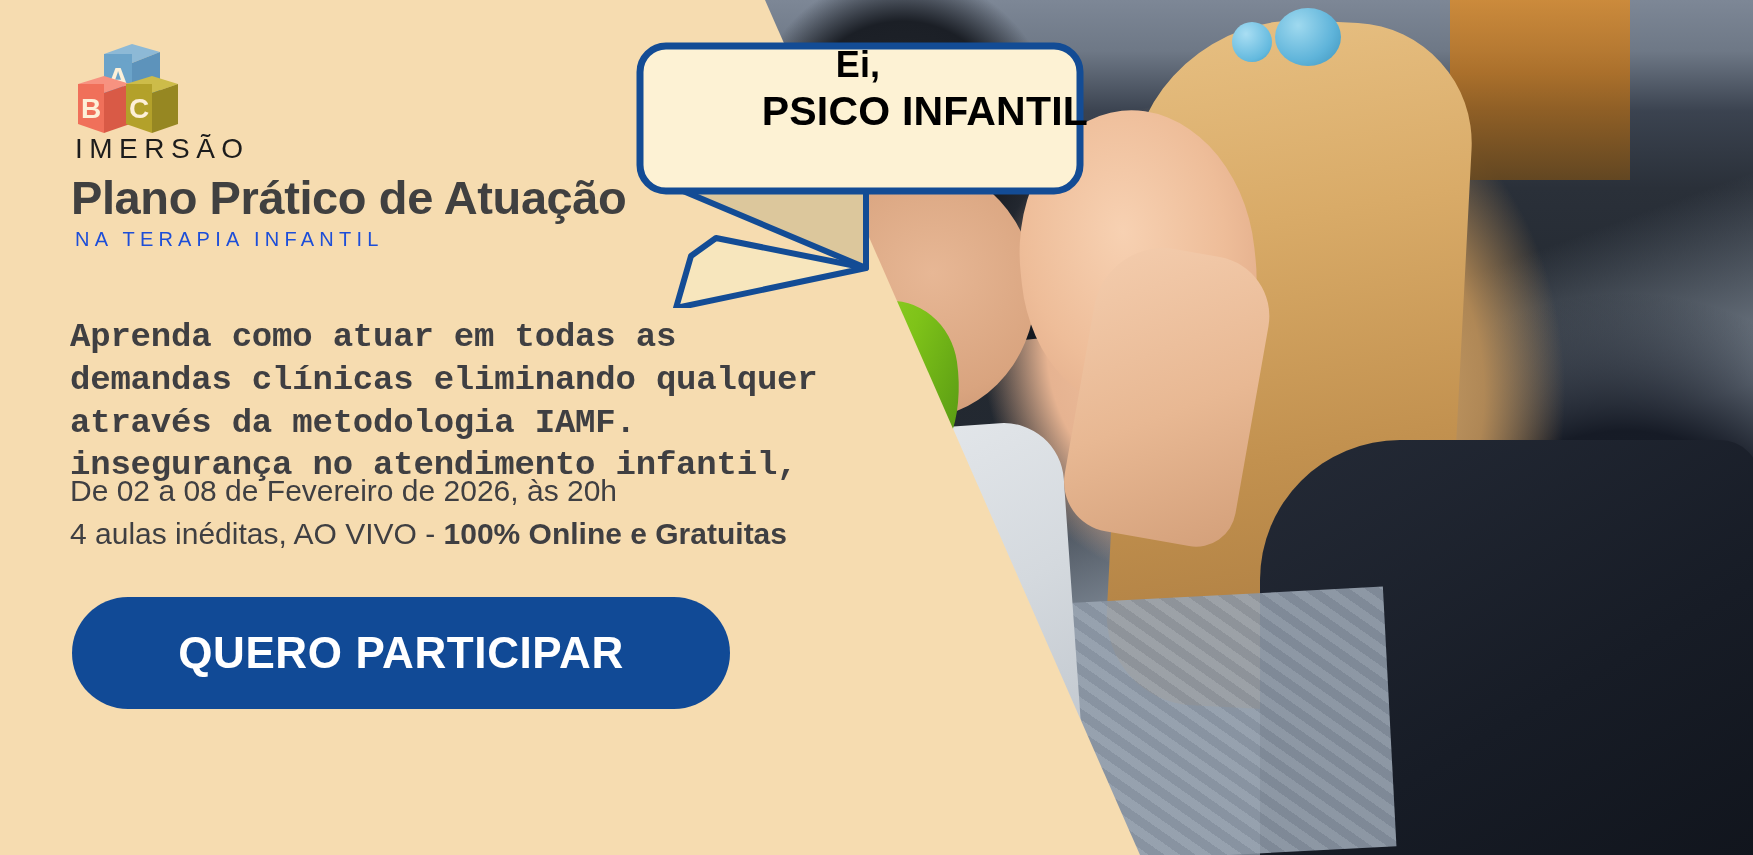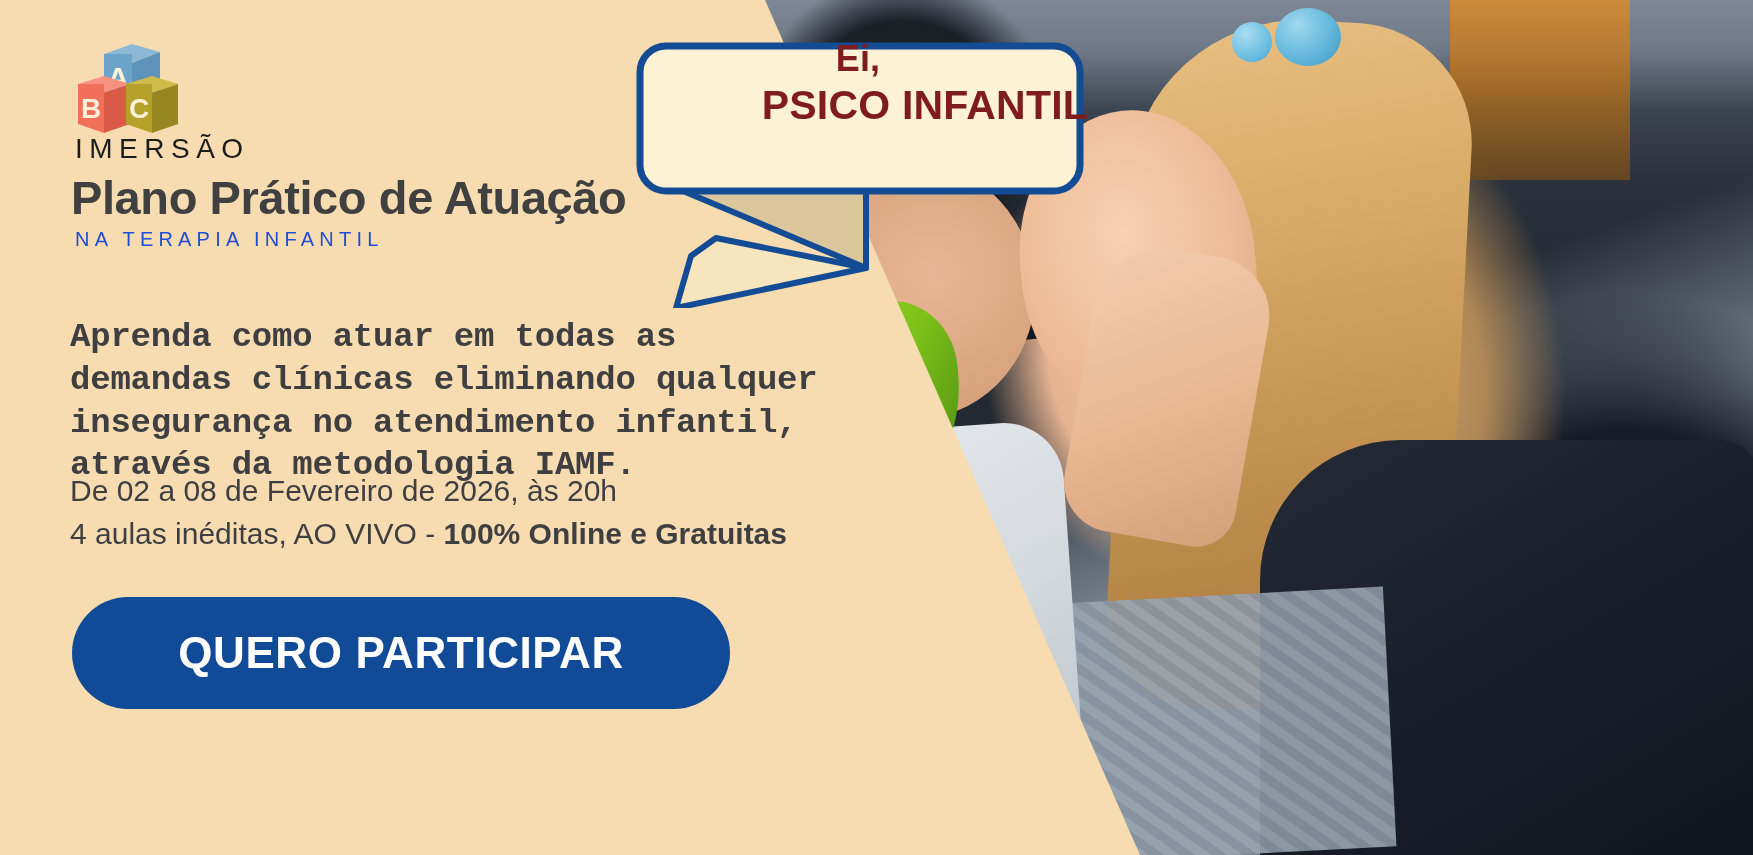--- a/index.html
+++ b/index.html
@@ -242,24 +242,24 @@
     position: absolute;
     left: 628px;
     top: 18px;
     width: 460px;
     height: 290px;
   }
   .bubble-wrap svg { display: block; }
   .bubble-text {
     position: absolute;
     left: 0;
-    top: 22px;
+    top: 28px;
     width: 460px;
     text-align: center;
-    color: #7f1d1d;
+    color: #000000;
     font-weight: 700;
     pointer-events: none;
   }
   .bubble-l1 {
     display: block;
     font-size: 36px;
     line-height: 1.05;
     letter-spacing: 0.2px;
   }
   .bubble-l2 {
@@ -322,22 +322,22 @@
     </svg>
   </div>
 
   <div class="eyebrow">IMERSÃO</div>
   <div class="headline">Plano Prático de Atuação</div>
   <div class="subeyebrow">NA TERAPIA INFANTIL</div>
 
   <div class="lead">
     <div>Aprenda como atuar em todas as</div>
     <div>demandas clínicas eliminando qualquer</div>
+    <div>através da metodologia IAMF.</div>
     <div>insegurança no atendimento infantil,</div>
-    <div>através da metodologia IAMF.</div>
   </div>
 
   <div class="details">
     <div class="dline">De 02 a 08 de Fevereiro de 2026, às 20h</div>
     <div class="dline"><span>4 aulas inéditas, AO VIVO - </span><b>100% Online e Gratuitas</b></div>
   </div>
 
   <button class="cta">QUERO PARTICIPAR</button>
 
   <div class="bubble-wrap">

